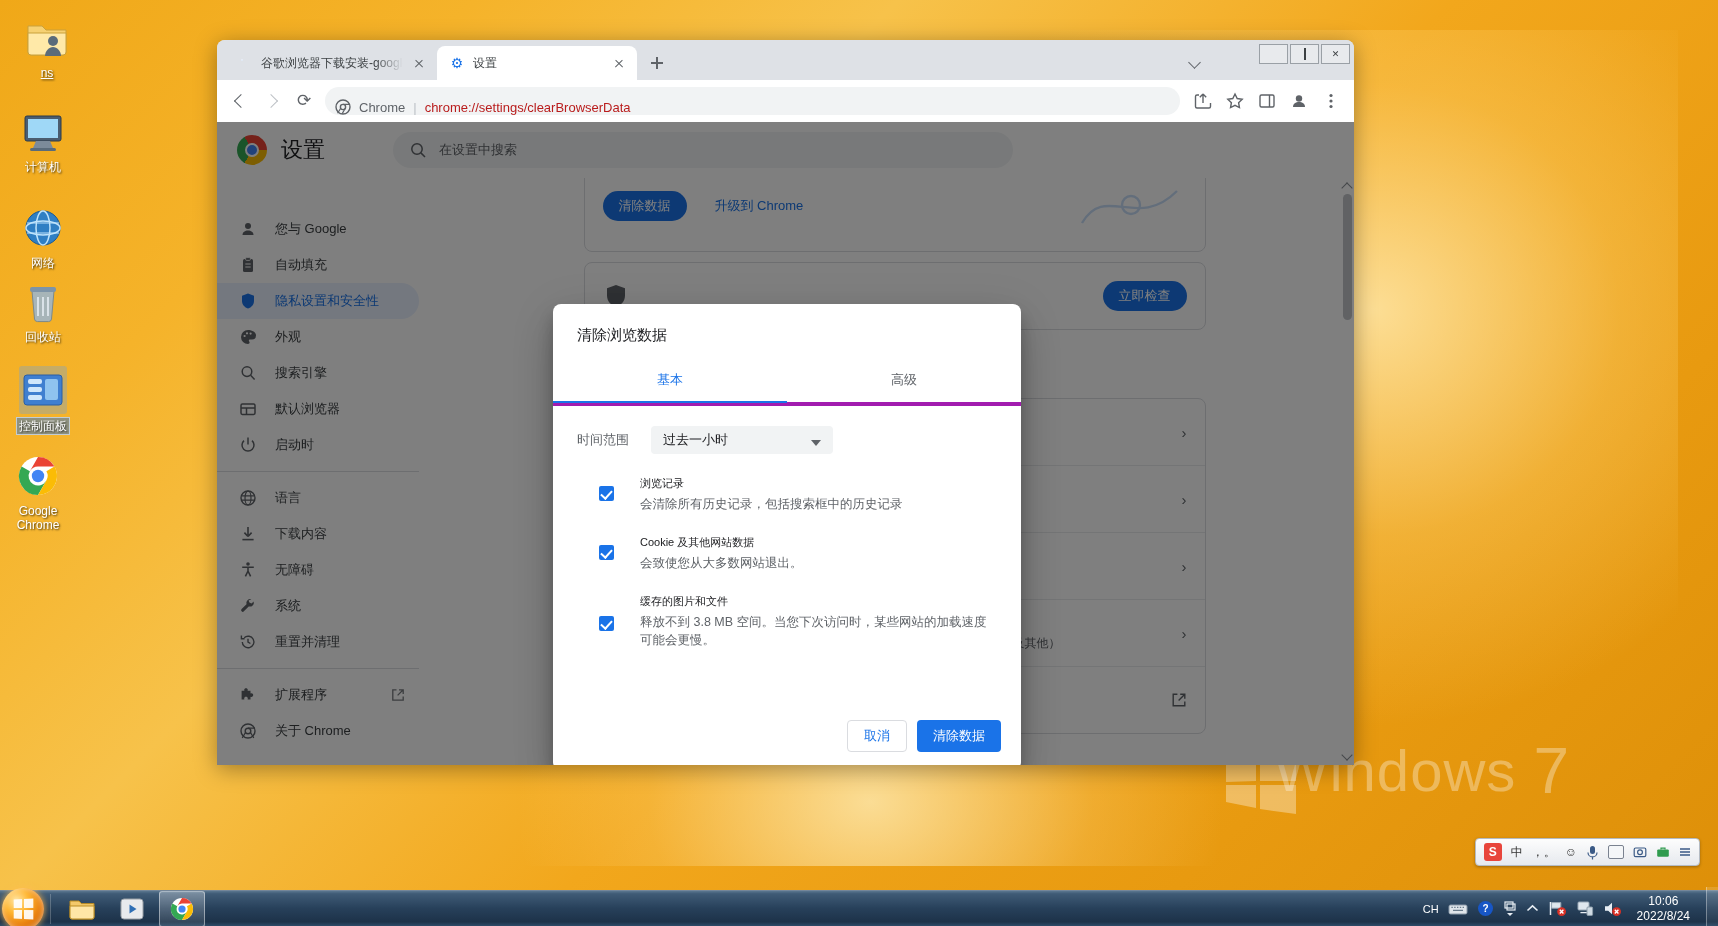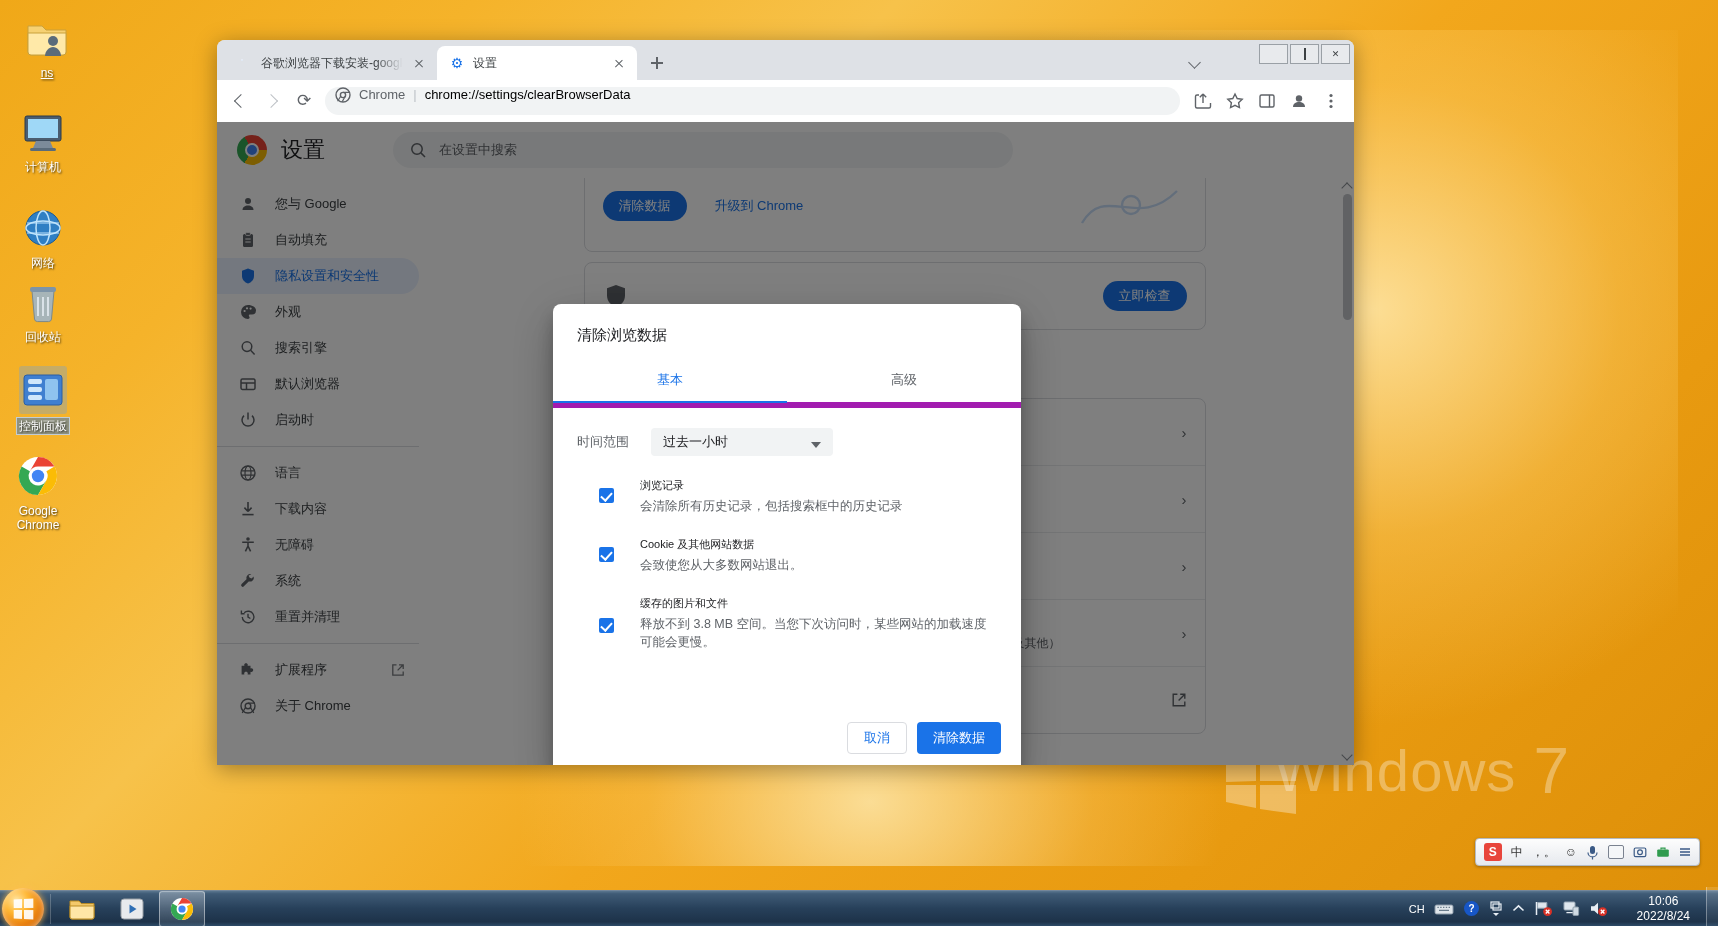--- a/index.html
+++ b/index.html
@@ -86,40 +86,40 @@
   .arrow-l:before, .arrow-r:before {
     content:""; position:absolute; left:11px; top:10px; width:9px; height:9px;
     border-left:1.7px solid #5f6368; border-bottom:1.7px solid #5f6368; transform: rotate(45deg);
   }
   .arrow-r:before { transform: rotate(-135deg); left:9px; }
   .arrow-r { color:#bdc1c6; }
   .arrow-r:before { border-color:#bdc1c6; }
   .reload { font-size: 17px; line-height: 30px; text-align: center; }
   .omnibox {
     flex: 1; height: 28px; background: #f1f3f4; border-radius: 14px; margin: 0 6px 0 4px;
-    display: flex; align-items: flex-start; padding: 0 12px 0 10px; gap: 8px; font-size: 13px; color: #202124;
+    display: flex; align-items: flex-end; padding: 0 12px 0 10px; gap: 8px; font-size: 13px; color: #202124;
   }
   .ob-icon { width:16px;height:16px;flex:none; }
   .ob-chip { color:#5f6368; font-size:13px; }
   .ob-sep { color:#bdc1c6; }
-  .ob-url { color:#000000; }
+  .ob-url { color:#b91c1c; }
   .t-right { display: flex; align-items: center; gap: 2px; }
 
   .content { flex: 1; background: #fff; display: flex; position: relative; overflow: hidden; }
 
   
   .sheader { position:absolute; left:0; right:0; top:0; height: 56px; background: #fff; display:flex; align-items:center; z-index:3; }
   .sh-logo { width: 30px; height: 30px; margin-left: 20px; border-radius:50%;
     background: conic-gradient(from -30deg, #ea4335 0deg 120deg, #fbbc05 120deg 240deg, #34a853 240deg 360deg); position:relative; }
   .sh-logo:after { content:""; position:absolute; inset:8px; background:#4285f4;border-radius:50%; border:2px solid #fff; }
   .sh-title { font-size: 22px; color: #202124; margin-left: 14px; font-weight: 400; }
   .sh-search { margin-left: 68px; flex: 1; max-width: 620px; height: 36px; background:#f1f3f4;
     border-radius:18px; display:flex;align-items:center;gap:12px; padding:0 16px; color:#5f6368; font-size:13px; }
 
-  .sidebar { width: 218px; padding-top: 56px; flex: none; }
+  .sidebar { width: 218px; padding-top: 81px; flex: none; }
   .side-list { padding-top: 8px; }
   .sitem { height: 36px; display: flex; align-items: center; gap: 18px; padding-left: 22px;
     font-size: 13px; color: #3c4043; border-radius: 0 18px 18px 0; margin-right: 16px; }
   .sitem.active { background: #e8f0fe; color: #1a73e8; }
   .sitem .ic { width: 18px; height: 18px; flex: none; position: relative; color: #5f6368; font-size:15px; line-height:18px; text-align:center; }
   .sitem.active .ic { color: #1a73e8; }
   .sdiv { height: 1px; background: #dadce0; margin: 8px 16px 8px 0; }
   .ext-row .ext-ic { margin-left: auto; margin-right: 14px; opacity: .85; }
 
   .main { flex: 1; background: #fff; padding-top: 56px; position: relative; overflow: hidden; }
@@ -146,21 +146,21 @@
   .sb-down { bottom:6px; transform: rotate(-135deg); }
 
   
   .scrim { position:absolute; inset:0; background: rgba(0,0,0,.5); z-index: 20; }
   .dialog {
     position:absolute; left: 336px; top: 182px; width: 468px; background:#fff; border-radius: 8px;
     box-shadow: 0 11px 15px rgba(0,0,0,.2), 0 9px 46px rgba(0,0,0,.12), 0 24px 38px rgba(0,0,0,.14);
     z-index: 21; display:flex; flex-direction:column;
   }
   .dlg-title { font-size: 15px; color:#202124; padding: 22px 24px 14px; }
-  .dlg-tabs { display:flex; border-bottom:6px solid #a21caf; position:relative; }
+  .dlg-tabs { display:flex; border-bottom:4px solid #a21caf; position:relative; }
   .dlg-tab { flex:1; text-align:center; font-size:13px; color:#5f6368; padding: 12px 0 13px; }
   .dlg-tab.sel { color:#1a73e8; }
   .dlg-ink { position:absolute; left:0; bottom:-1px; width:50%; height:2px; background:#1a73e8; }
   .dlg-body { padding: 20px 24px 0; min-height: 300px; }
   .timerow { display:flex; align-items:center; gap:22px; }
   .timelabel { font-size:13px; color:#5f6368; }
   .select { width: 182px; height: 28px; background:#f1f3f4; border-radius:4px; display:flex; align-items:center;
     padding: 0 12px; font-size:13px; color:#202124; position:relative; }
   .select .caret { position:absolute; right:12px; top:14px; width:0;height:0;
     border-left:5px solid transparent;border-right:5px solid transparent;border-top:6px solid #5f6368; }
@@ -195,21 +195,21 @@
       linear-gradient(#fff,#fff) 0 0/9px 9px no-repeat,
       linear-gradient(#fff,#fff) 11px 0/9px 9px no-repeat,
       linear-gradient(#fff,#fff) 0 11px/9px 9px no-repeat,
       linear-gradient(#fff,#fff) 11px 11px/9px 9px no-repeat;
     opacity:.92; transform: perspective(40px) rotateY(-12deg);
   }
   .tb-sep { width:1px; height:30px; background: rgba(255,255,255,.22); margin: 0 6px; }
   .tb-app { width: 46px; height: 36px; margin: 0 2px; border-radius:3px; display:flex;align-items:center;justify-content:center; position:relative; }
   .tb-app.run { background: linear-gradient(180deg, rgba(255,255,255,.30), rgba(255,255,255,.08)); border:1px solid rgba(255,255,255,.45); }
   .tray { margin-left:auto; display:flex; align-items:center; gap:9px; padding-right:10px; color:#fff; font-size:11px; }
-  .tray .clock { text-align:center; line-height:15px; font-size:12px; margin-left:20px; }
+  .tray .clock { text-align:center; line-height:15px; font-size:12px; margin-left:6px; }
   .showdesk { width:12px; height:44px; border-left:1px solid rgba(255,255,255,.35);
      background: linear-gradient(180deg, rgba(255,255,255,.14), rgba(255,255,255,.02)); margin-left:6px; }
 
   
   .ime {
     position:absolute; right: 18px; bottom: 60px; height: 28px; z-index: 39;
     background: linear-gradient(180deg,#fdfdfd,#e6e9ee); border:1px solid #b4bbc4; border-radius:4px;
     display:flex; align-items:center; gap:9px; padding: 0 8px; box-shadow: 0 1px 3px rgba(0,0,0,.3); font-size:12px; color:#333;
   }
   .ime .s-logo { width:18px;height:18px;border-radius:3px;background:#e8453c; color:#fff; font-size:12px;

